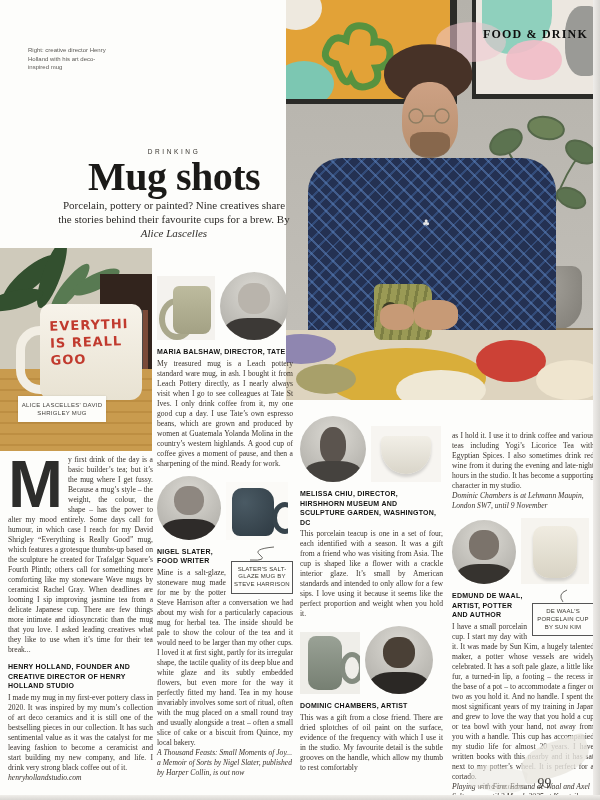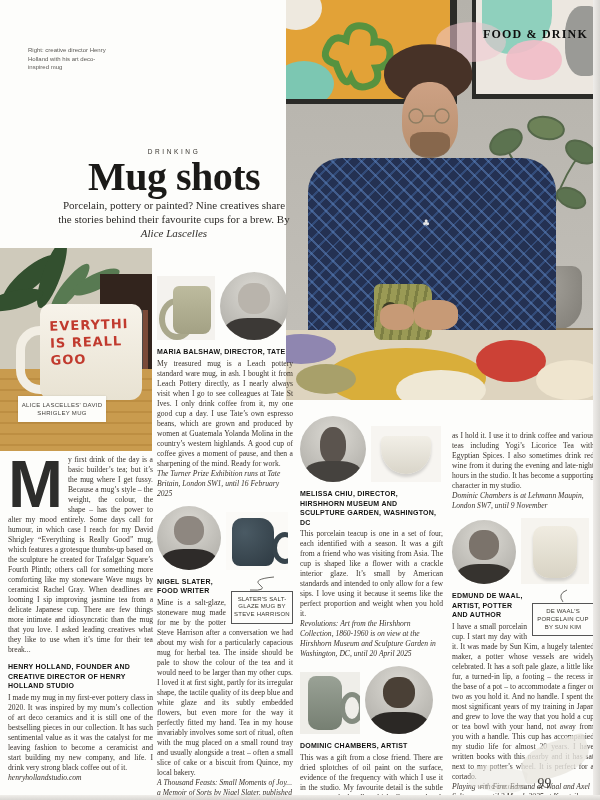--- a/index.html
+++ b/index.html
@@ -191,21 +191,20 @@
         <div class="mug-handle" style="left:2px;top:22px;width:24px;height:30px;border:6px solid #aaa88c;"></div>
         <div class="mug-shape" style="left:16px;top:10px;width:38px;height:48px;background:linear-gradient(#bdbb9e,#a3a184);"></div>
       </div>
       <div class="portrait" style="width:68px;height:68px;">
           <div class="p-head" style="background:#b9b4ac;"></div>
           <div class="p-body"></div>
         </div>
     </div>
     <div class="entry-head">MARIA BALSHAW, DIRECTOR, TATE</div>
     <p>My treasured mug is a Leach pottery standard ware mug, in ash. I bought it from Leach Pottery directly, as I nearly always visit when I go to see colleagues at Tate St Ives. I only drink coffee from it, my one good cup a day. I use Tate’s own espresso beans, which are grown and produced by women at Guatemala Yolanda Molina in the country’s western highlands. A good cup of coffee gives a moment of pause, and then a sharpening of the mind. Ready for work.</p>
-    <p class="credit">The Turner Prize Exhibition runs at Tate Britain, London SW1, until 16 February 2025</p>
     <div class="figrow" style="margin-top:7px;">
       <div class="portrait" style="width:64px;height:64px;">
           <div class="p-head" style="background:#8e8780;"></div>
           <div class="p-body" style="background:#2e2b29;"></div>
         </div>
       <div class="fig" style="width:62px;height:58px;background:#fbfaf7;">
         <div class="mug-shape" style="left:6px;top:6px;width:42px;height:48px;background:radial-gradient(circle at 30% 30%,#4a5a64,#2e3a42);border-radius:10px 14px 8px 8px;"></div>
         <div class="mug-handle" style="left:46px;top:20px;width:16px;height:22px;border:5px solid #37444c;"></div>
       </div>
     </div>
@@ -225,21 +224,20 @@
       <div class="portrait" style="width:66px;height:66px;">
           <div class="p-head" style="width:40%;height:56%;margin-left:-20%;background:#5b544e;"></div>
           <div class="p-body" style="background:#45423e;"></div>
         </div>
       <div class="fig" style="width:70px;height:56px;background:#f7f5f1;">
         <div class="mug-shape" style="left:10px;top:10px;width:50px;height:38px;background:linear-gradient(#f2efe7,#d9d5c9);border-radius:8px 8px 40px 40px;box-shadow:0 3px 3px rgba(0,0,0,.15);"></div>
       </div>
     </div>
     <div class="entry-head">MELISSA CHIU, DIRECTOR, HIRSHHORN MUSEUM AND SCULPTURE GARDEN, WASHINGTON, DC</div>
     <p>This porcelain teacup is one in a set of four, each identified with a season. It was a gift from a friend who was visiting from Asia. The cup is shaped like a flower with a crackle interior glaze. It’s small by American standards and intended to only allow for a few sips. I love using it because it seems like the perfect proportion and weight when you hold it.</p>
-    <p class="credit">Revolutions: Art from the Hirshhorn Collection, 1860-1960 is on view at the Hirshhorn Museum and Sculpture Garden in Washington, DC, until 20 April 2025</p>
     <div class="figrow" style="margin-top:7px;">
       <div class="fig" style="width:60px;height:62px;background:#efeee9;">
         <div class="mug-shape" style="left:8px;top:4px;width:34px;height:54px;background:linear-gradient(#9aa296,#767f72);border-radius:8px 12px 10px 10px;"></div>
         <div class="mug-handle" style="left:40px;top:20px;width:14px;height:22px;border:5px solid #848c80;"></div>
       </div>
       <div class="portrait" style="width:68px;height:68px;">
           <div class="p-head" style="background:#4a4036;"></div>
           <div class="p-body" style="background:#2b2825;"></div>
         </div>
     </div>

